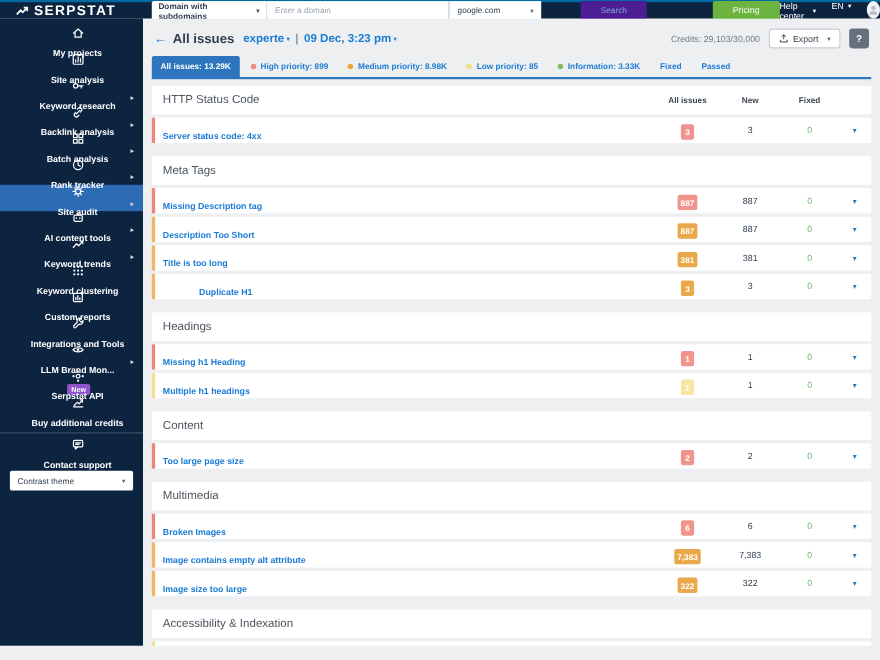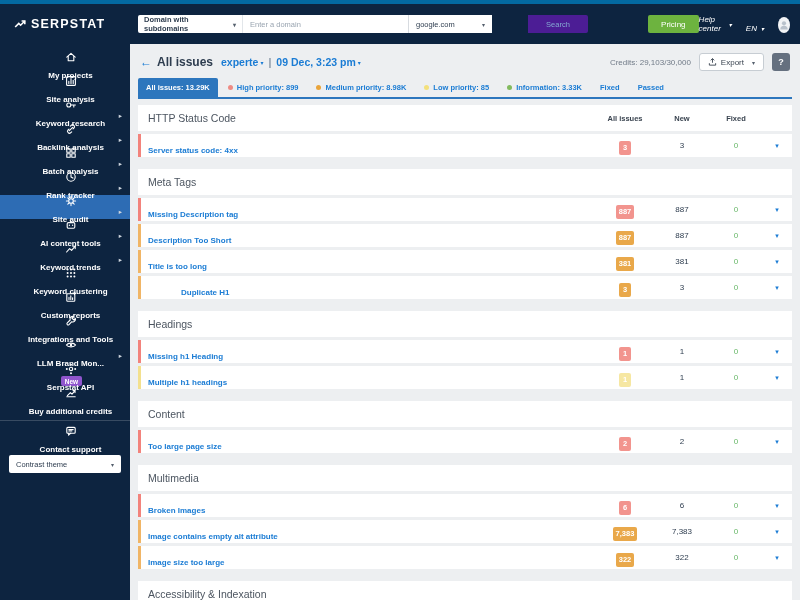--- a/index.html
+++ b/index.html
@@ -1,32 +1,32 @@
 <!DOCTYPE html>
 <html><head>
 <meta charset="utf-8">
 <style>
   * { margin:0; padding:0; box-sizing:border-box; }
   html,body { width:800px; height:600px; overflow:hidden; font-family:"Liberation Sans", sans-serif; background:#edeff1; }
 
   
-  .topbar { height:44px; background:#0d2440; border-top:4px solid #0369a1; display:flex; align-items:center; }
+  .topbar { height:17px; background:#0d2440; border-top:2px solid #0369a1; display:flex; align-items:center; }
   .logo-box { width:130px; display:flex; align-items:center; gap:5px; padding-left:14px; flex:none; }
   .logo-text { color:#fff; font-weight:bold; font-size:12.5px; letter-spacing:1.2px; }
   .searchbar { display:flex; align-items:center; height:18px; margin-left:8px; }
   .sb-seg { height:18px; display:flex; align-items:center; background:#fff; font-size:7.5px; }
   .sb-mode { width:104px; border-radius:2px 0 0 2px; padding:0 6px; font-weight:bold; color:#2e3d4f; justify-content:space-between; cursor:pointer; }
   .sb-input { width:166px; border:none; outline:none; height:18px; font-size:7.5px; padding:0 7px; color:#2e3d4f; border-left:1px solid #e2e6ea; font-family:"Liberation Sans", sans-serif; }
   .sb-input::placeholder { color:#9aa5b1; }
   .sb-engine { width:84px; padding:0 7px; color:#2e3d4f; border-left:1px solid #d7dbe0; justify-content:space-between; cursor:pointer; }
   .sb-search { width:60px; background:#4c1d95; color:#84a9d3; font-size:7.5px; justify-content:center; border-radius:0 2px 2px 0; cursor:pointer;margin-left:36px; }
   .caret-dark { font-size:6px; color:#55606d; margin-left:4px; }
   .caret-light { font-size:6px; color:#ffffff; margin-left:4px; }
   .pricing-btn { width:92px; height:18px; background:#6db33f; color:#fff; font-size:8px; display:flex; align-items:center; justify-content:center; border-radius:2px; margin-left:60px; cursor:pointer; }
-  .top-right { display:flex; align-items:flex-end; margin-left:auto; padding-right:10px; gap:14px;font-style:italic; }
+  .top-right { display:flex; align-items:flex-start; margin-left:auto; gap:14px; }
   .top-link { color:#fff; font-size:8px; display:flex; align-items:center; cursor:pointer; }
   .avatar { width:16px; height:16px; border-radius:50%; background:#f2f4f6; display:flex; align-items:center; justify-content:center; cursor:pointer; }
 
   
   .app { display:flex; height:570px; }
 
   
   .sidebar { width:130px; flex:none; background:#0d2440; padding-top:7px; display:flex; flex-direction:column; }
   .side-item { height:24px; display:flex; align-items:center; padding-left:11px; gap:8px; cursor:pointer;flex-direction:column; }
   .side-item.active { background:#2d6cb4; }

